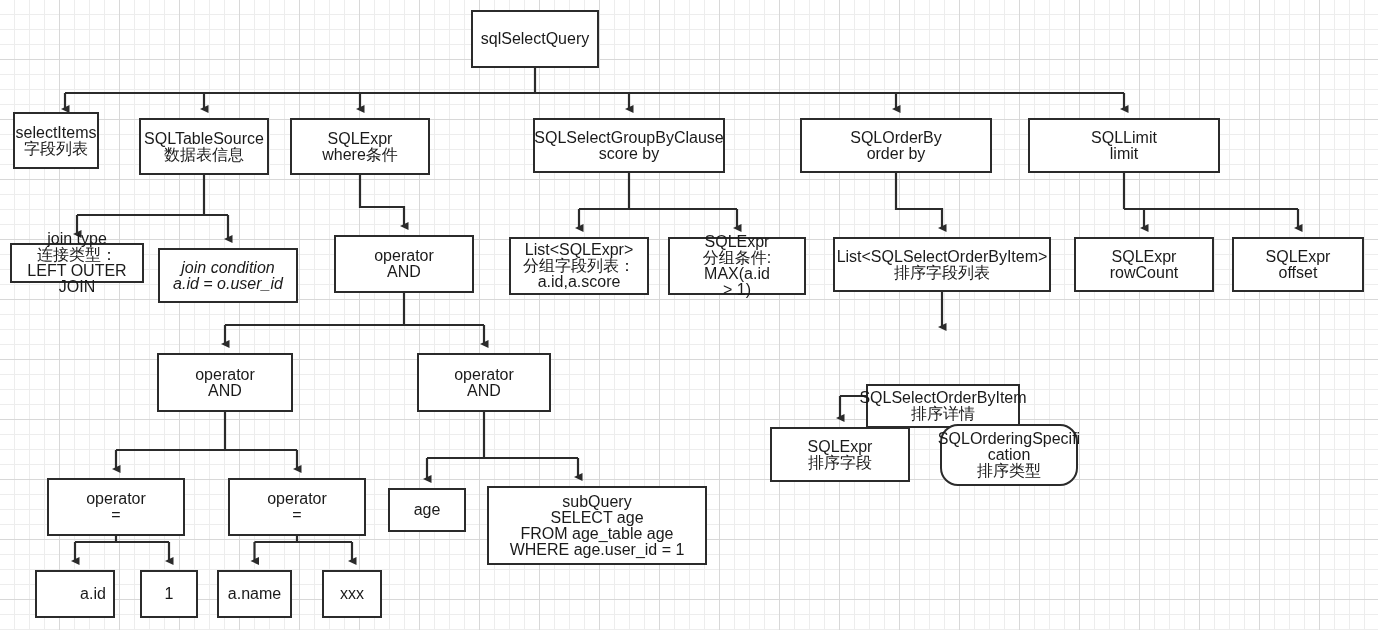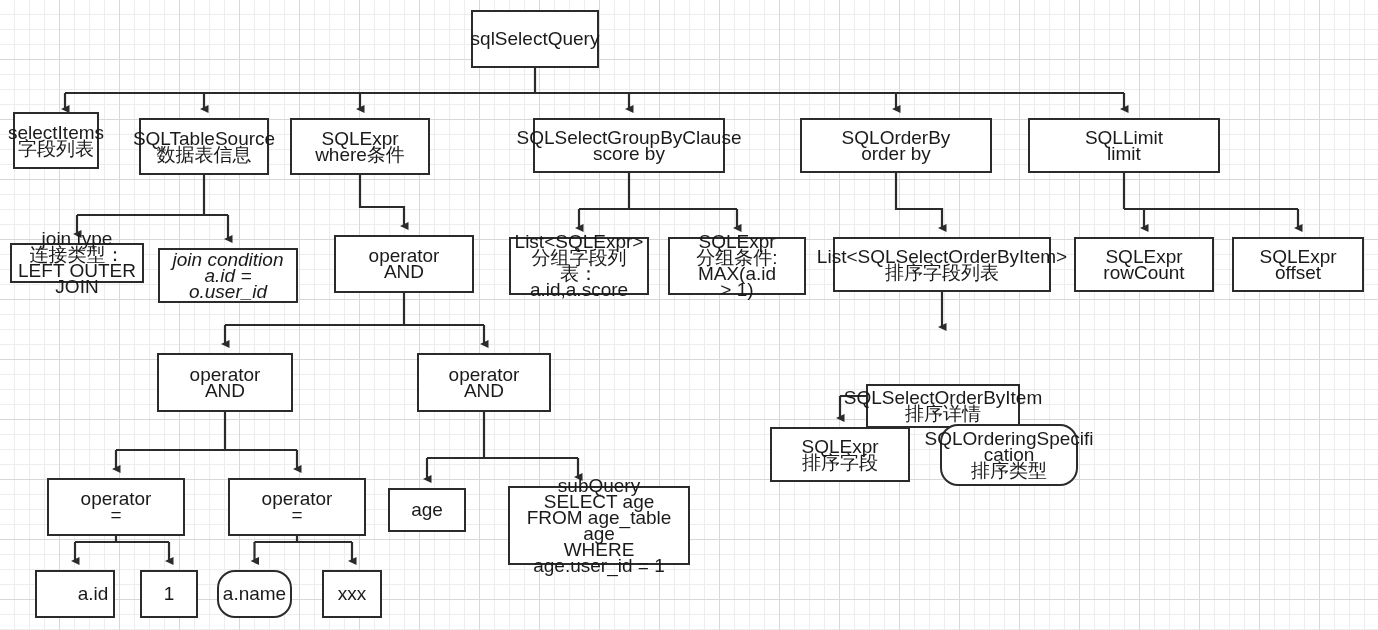--- a/index.html
+++ b/index.html
@@ -21,21 +21,21 @@
     background-position: -1px -1px, -1px -1px, -1px -1px, -1px -1px;
     overflow: hidden;
     font-family: "Liberation Sans", sans-serif;
   }
   .node {
     position: absolute;
     box-sizing: border-box;
     background: #ffffff;
     border: 2px solid #2b2b2b;
     color: #1a1a1a;
-    font-size: 19px;
+    font-size: 16px;
     line-height: 16px;
     display: flex;
     align-items: center;
     justify-content: center;
     text-align: center;
     white-space: pre-line;
     padding: 2px 4px;
     z-index: 2;
   }
   #edges {
@@ -150,22 +150,22 @@
 排序类型</div>
       <div class="node" style="left: 157px; top: 353px; width: 136px; height: 59px;">operator
 AND</div>
       <div class="node" style="left: 417px; top: 353px; width: 134px; height: 59px;">operator
 AND</div>
       <div class="node" style="left: 47px; top: 478px; width: 138px; height: 58px;">operator
 =</div>
       <div class="node" style="left: 228px; top: 478px; width: 138px; height: 58px;">operator
 =</div>
       <div class="node" style="left: 388px; top: 488px; width: 78px; height: 44px;">age</div>
-      <div class="node" style="left: 487px; top: 486px; width: 182px; height: 79px; margin-left: 21px;">subQuery
+      <div class="node" style="left: 487px; top: 486px; width: 220px; height: 79px;">subQuery
 SELECT age
 FROM age_table age
 WHERE age.user_id = 1</div>
       <div class="node" style="left: 35px; top: 570px; width: 80px; height: 48px; padding-left: 40px;">a.id</div>
       <div class="node" style="left: 140px; top: 570px; width: 58px; height: 48px;">1</div>
-      <div class="node" style="left: 217px; top: 570px; width: 75px; height: 48px; border-radius: 18px;">a.name</div>
+      <div class="node" style="left: 217px; top: 570px; width: 75px; height: 48px;">a.name</div>
       <div class="node" style="left: 322px; top: 570px; width: 60px; height: 48px;">xxx</div>
     </div>
 </div>
 
 </body></html>

